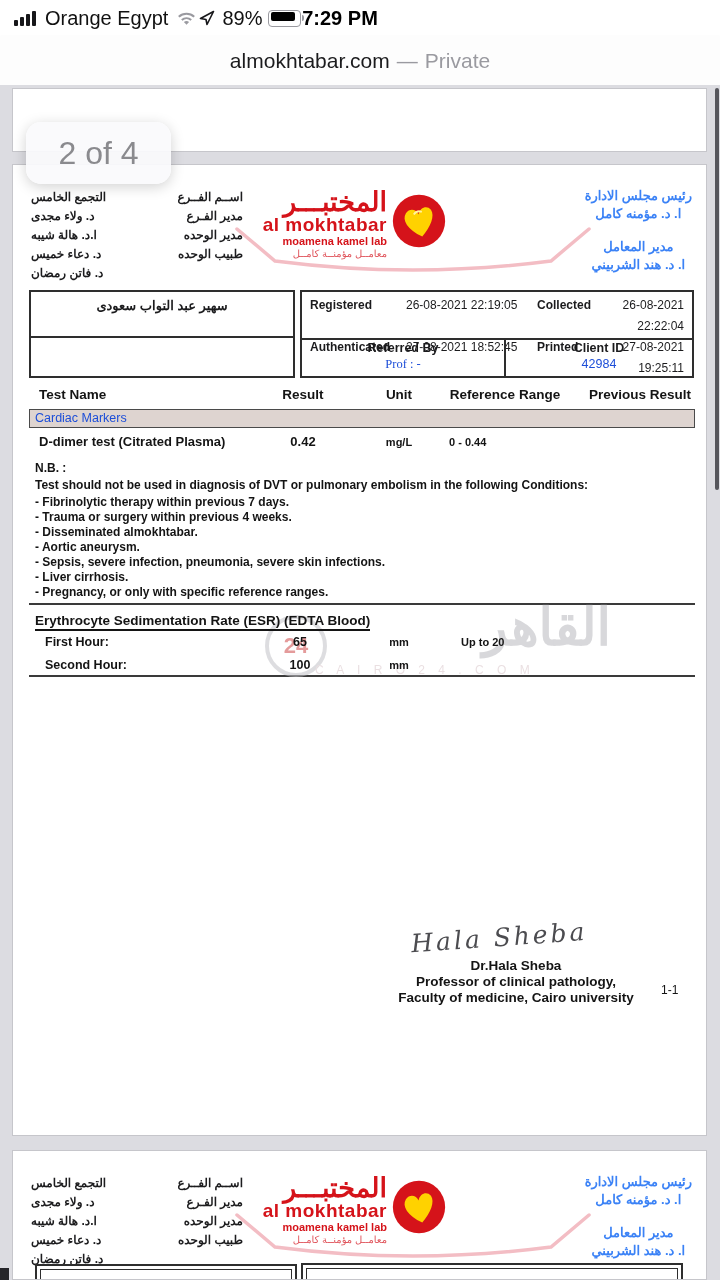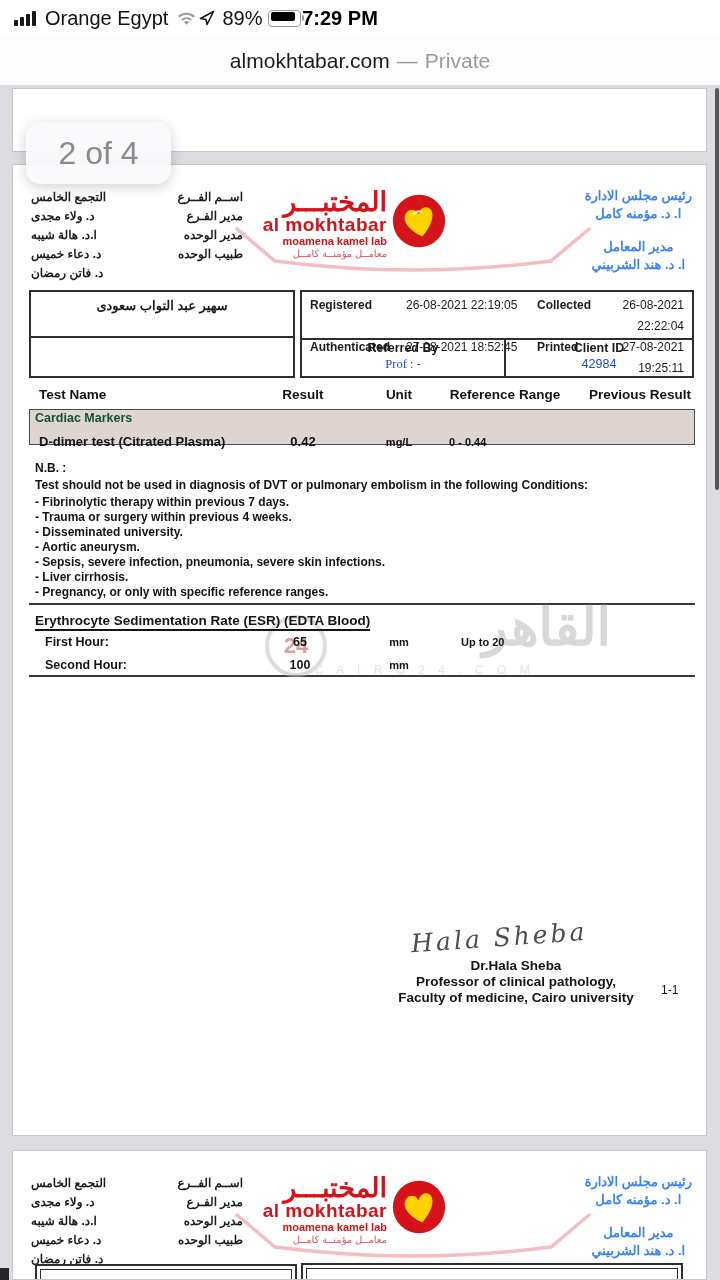--- a/index.html
+++ b/index.html
@@ -68,22 +68,22 @@
   .meta-bot{display:flex;height:36px;}
   .meta-cell{box-sizing:border-box;text-align:center;padding-top:1px;}
   .mc1{width:204px;border-right:2px solid #2e2e2e;}
   .mc2{flex:1;}
   .meta-cell .h{font-size:12.5px;font-weight:700;color:#1b1b1d;}
   .meta-cell .v{font-size:12.5px;color:#1d4ed8;font-family:"Liberation Serif",serif;margin-top:2px;}
   .mc2 .v{font-family:"Liberation Sans",sans-serif;}
   
   .res-head{position:absolute;top:222px;left:0;width:100%;font-size:13.5px;font-weight:700;color:#141414;}
   .res-head span{position:absolute;white-space:nowrap;}
-  .band{position:absolute;left:16px;top:244px;width:666px;height:36px;background:#ded4d0;border:1px solid #4a4a4a;
-    box-sizing:border-box;font-size:12.5px;font-weight:700;color:#14532d;padding:1px 0 0 5px;}
+  .band{position:absolute;left:16px;top:244px;width:666px;height:19px;background:#ded4d0;border:1px solid #4a4a4a;
+    box-sizing:border-box;font-size:12.5px;font-weight:400;color:#1d4ed8;padding:1px 0 0 5px;}
   .row-test{position:absolute;top:269px;left:0;width:100%;font-size:13px;font-weight:700;color:#141414;}
   .row-test span{position:absolute;white-space:nowrap;}
   .small-b{font-size:11px;}
   .nb{position:absolute;left:22px;top:296px;width:650px;font-size:12px;font-weight:700;color:#141414;line-height:15px;}
   .divider{position:absolute;left:16px;width:666px;height:0;border-top:2px solid #3a3a3a;}
   .esr-title{position:absolute;left:22px;top:448px;font-size:13.5px;font-weight:700;color:#141414;
     border-bottom:2px solid #141414;padding-bottom:1px;z-index:2;}
   .esr-row{position:absolute;left:0;width:100%;font-size:12.5px;font-weight:700;color:#141414;z-index:2;}
   .esr-row span{position:absolute;white-space:nowrap;}
   
@@ -241,21 +241,21 @@
       <span style="left:258px;width:64px;text-align:center">0.42</span>
       <span class="small-b" style="left:362px;width:48px;text-align:center;top:2px">mg/L</span>
       <span class="small-b" style="left:436px;top:2px">0 - 0.44</span>
     </div>
 
     <div class="nb">
       <div style="margin-bottom:2px">N.B. :</div>
       <div style="margin-bottom:2px">Test should not be used in diagnosis of DVT or pulmonary embolism in the following Conditions:</div>
       <div>- Fibrinolytic therapy within previous 7 days.</div>
       <div>- Trauma or surgery within previous 4 weeks.</div>
-      <div>- Disseminated university.</div>
+      <div>- Disseminated almokhtabar.</div>
       <div>- Aortic aneurysm.</div>
       <div>- Sepsis, severe infection, pneumonia, severe skin infections.</div>
       <div>- Liver cirrhosis.</div>
       <div>- Pregnancy, or only with specific reference ranges.</div>
     </div>
 
     <div class="divider" style="top:438px"></div>
 
     <div class="wm">
       <div class="wm-ar">القاهر</div>

